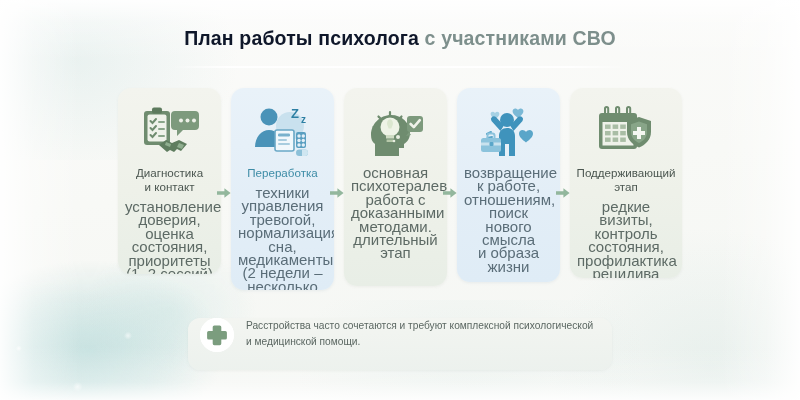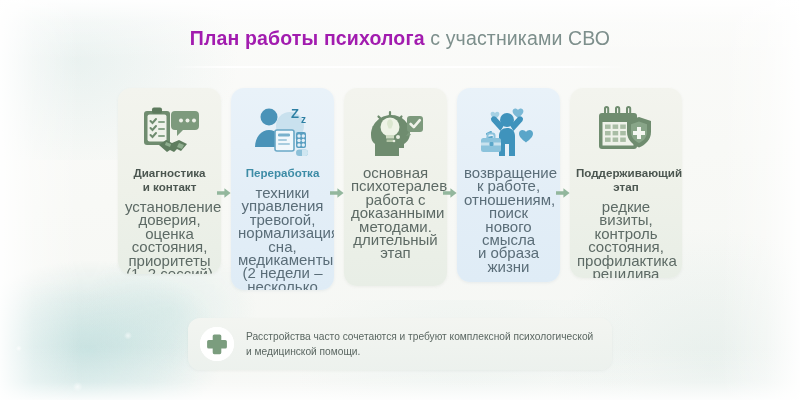--- a/index.html
+++ b/index.html
@@ -102,24 +102,24 @@
     text-align: center;
   }
   #page-title {
     font-size: 19.5px;
     letter-spacing: 0.15px;
     line-height: 24px;
     white-space: nowrap;
   }
   .title-strong {
     font-weight: bold;
-    color: #a21caf;
+    color: #0f172a;
   }
   .title-light {
-    font-weight: normal;
+    font-weight: bold;
     color: #7d8f8c;
   }
   #title-rule {
     position: absolute;
     left: 172px;
     top: 66px;
     width: 455px;
     height: 2px;
     background: linear-gradient(to right, rgba(255,255,255,0) 0%, rgba(255,255,255,0.95) 12%, rgba(255,255,255,0.95) 88%, rgba(255,255,255,0) 100%);
     border-radius: 2px;
@@ -157,21 +157,21 @@
     height: 58px;
     display: flex;
     align-items: center;
     justify-content: center;
     margin-bottom: 6px;
   }
   .card-icon svg { display: block; }
 
   .card-title {
     font-size: 11.6px;
-    font-weight: bold;
+    font-weight: normal;
     line-height: 14px;
     margin-bottom: 6px;
     padding: 0 1px;
   }
   .card-title.t-dark  { color: #4b5650; }
   .card-title.t-green { color: #65806a; }
   .card-title.t-teal  { color: #3d8ca6; }
   .card-title.t-blue  { color: #3f8fb3; }
 
   .card-body {
@@ -196,21 +196,21 @@
   #footer-note {
     position: absolute;
     left: 188px;
     top: 318px;
     width: 424px;
     height: 52px;
     border-radius: 12px;
     background: linear-gradient(180deg, rgba(243,245,241,0.96) 0%, rgba(236,241,237,0.94) 100%);
     box-shadow: 0 1px 3px rgba(110,125,115,0.08);
     display: flex;
-    align-items: center;
+    align-items: flex-start;
     padding: 0 14px 0 12px;
     gap: 12px;
   }
   #footer-icon {
     flex: 0 0 auto;
     width: 34px;
     height: 34px;
     border-radius: 50%;
     background: #ffffff;
     display: flex;

